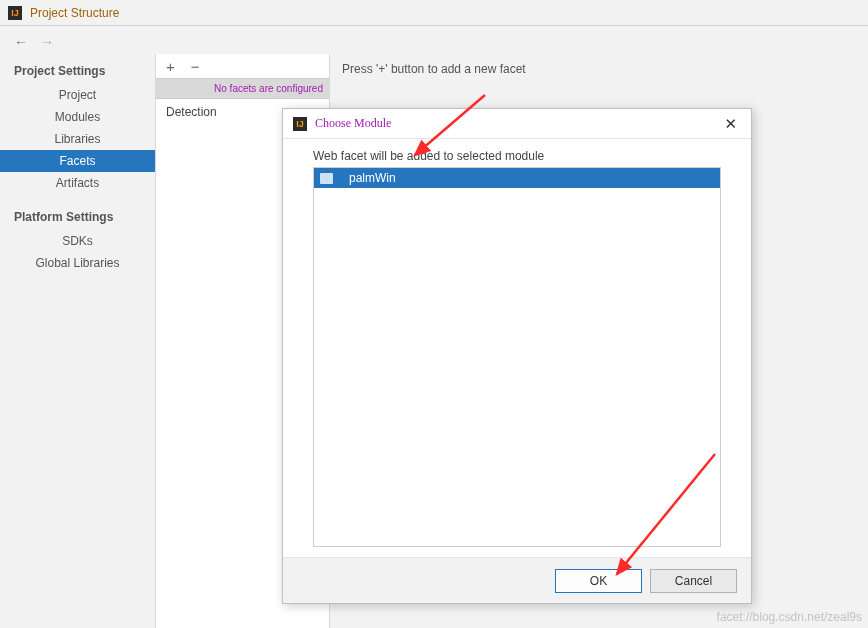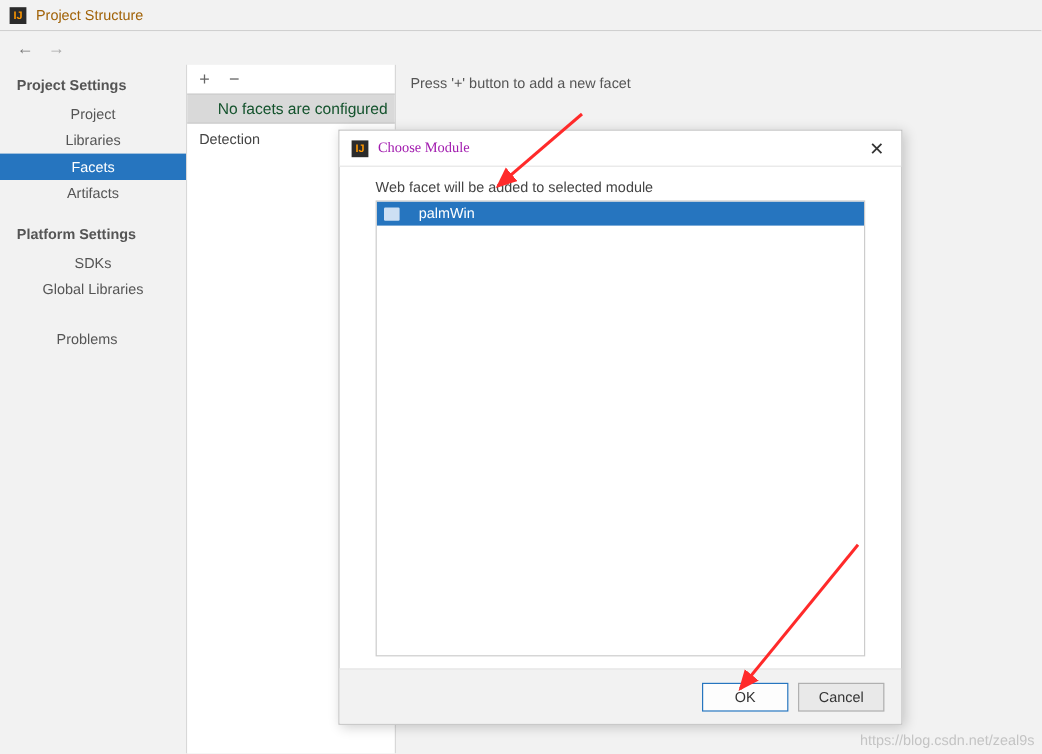--- a/index.html
+++ b/index.html
@@ -77,26 +77,26 @@
       display: flex;
       align-items: center;
       gap: 16px;
       padding: 0 10px;
       color: #666;
       font-size: 15px;
     }
     .middle .toolbar span { cursor: pointer; }
     .middle .no-facets {
       background: #d9d9d9;
-      color: #14532d;
+      color: #a21caf;
       padding: 4px 6px;
       border-top: 1px solid #ccc;
       border-bottom: 1px solid #ccc;
       text-align: right;
-      font-size: 13px;
+      font-size: 10px;
     }
     .middle .detection {
       padding: 6px 10px;
       color: #444;
     }
     .main {
       flex: 1;
       background: #f2f2f2;
       padding: 8px 12px;
       color: #555;
@@ -168,21 +168,21 @@
       height: 46px;
       border-top: 1px solid #e5e5e5;
       background: #f2f2f2;
       display: flex;
       align-items: center;
       justify-content: flex-end;
       gap: 8px;
       padding: 0 14px;
     }
     .modal .m-footer button {
-      width: 72px;
+      width: 87px;
       height: 24px;
       border: 1px solid #b0b0b0;
       background: #e9e9e9;
       color: #333;
       cursor: pointer;
       font-size: 12px;
     }
     .modal .m-footer button.primary {
       border: 1px solid #2675bf;
       background: #fdfdfd;
@@ -212,30 +212,30 @@
 <div class="nav-back">
   <span class="back-a">←</span>
   <span>→</span>
 </div>
 
 <div class="content">
 
   <div class="sidebar">
     <div class="section-title">Project Settings</div>
     <div class="item">Project</div>
+    <div class="item">Modules</div>
     <div class="item">Libraries</div>
     <div class="item active">Facets</div>
     <div class="item">Artifacts</div>
     <div class="spacer"></div>
     <div class="section-title">Platform Settings</div>
     <div class="item">SDKs</div>
     <div class="item">Global Libraries</div>
     <div class="spacer"></div>
     <div class="spacer"></div>
-    <div class="item" style="padding-left:14px">Problems</div>
   </div>
 
   <div class="middle">
     <div class="toolbar">
       <span>+</span>
       <span>−</span>
     </div>
     <div class="no-facets">No facets are configured</div>
     <div class="detection">Detection</div>
   </div>
@@ -276,13 +276,13 @@
 </svg>
 <svg class="arrow" style="left:595px;top:444px" width="130" height="150">
   <defs>
       <marker id="ah2" markerWidth="8" markerHeight="8" refX="6" refY="3" orient="auto">
         <path d="M0,0 L7,3 L0,6 Z" fill="#ff2a2a"></path>
       </marker>
     </defs>
   <line x1="120" y1="10" x2="22" y2="130" stroke="#ff2a2a" stroke-width="2.5" marker-end="url(#ah2)"></line>
 </svg>
 
-<div class="watermark">https://blog.csdn.net/zeal9s</div>
+<div class="watermark">facet://blog.csdn.net/zeal9s</div>
 
 </body></html>

